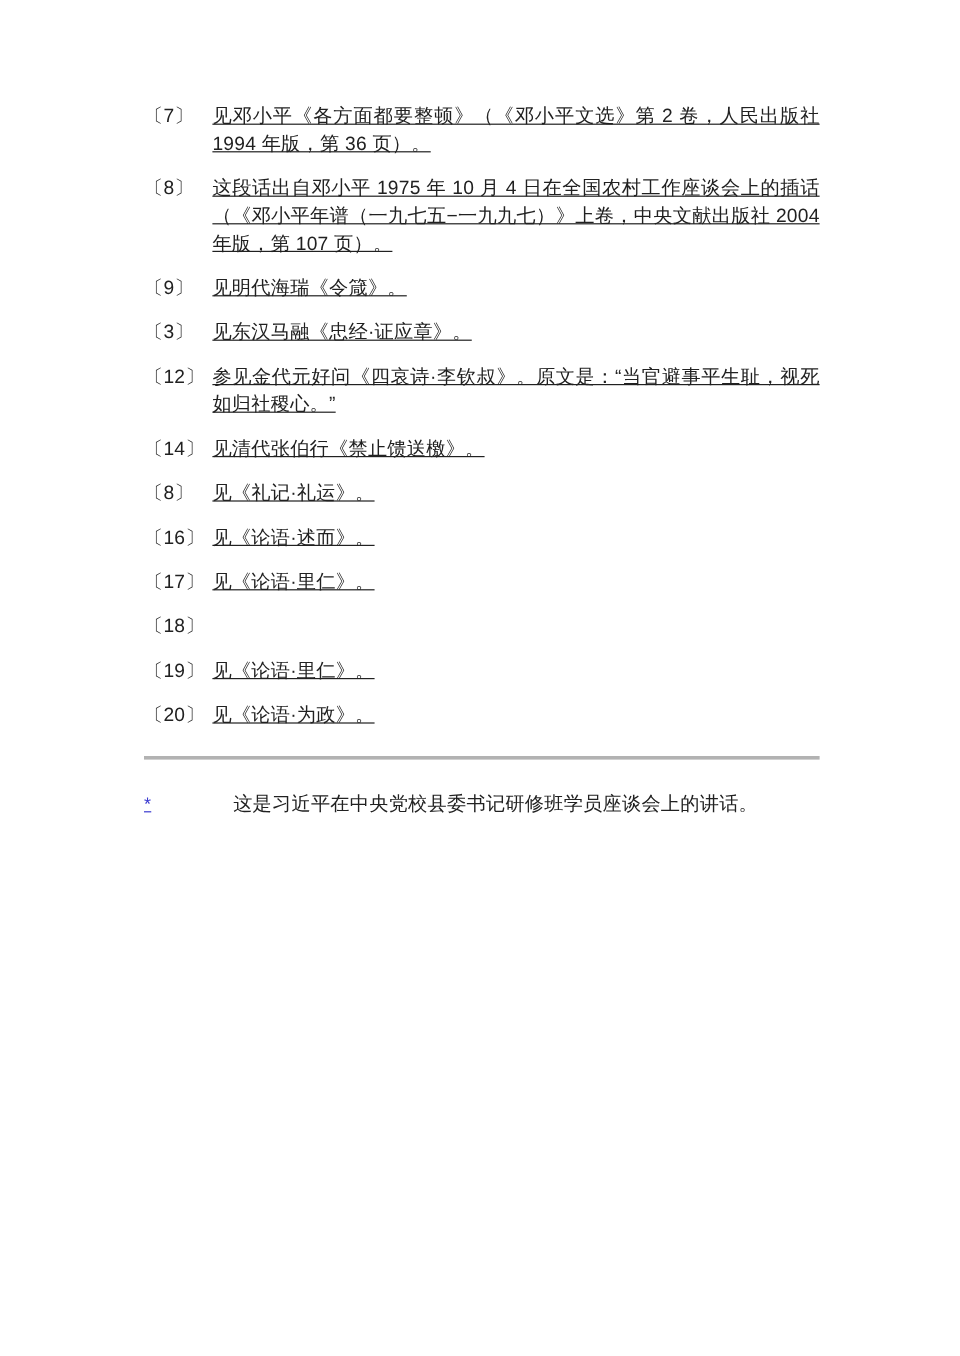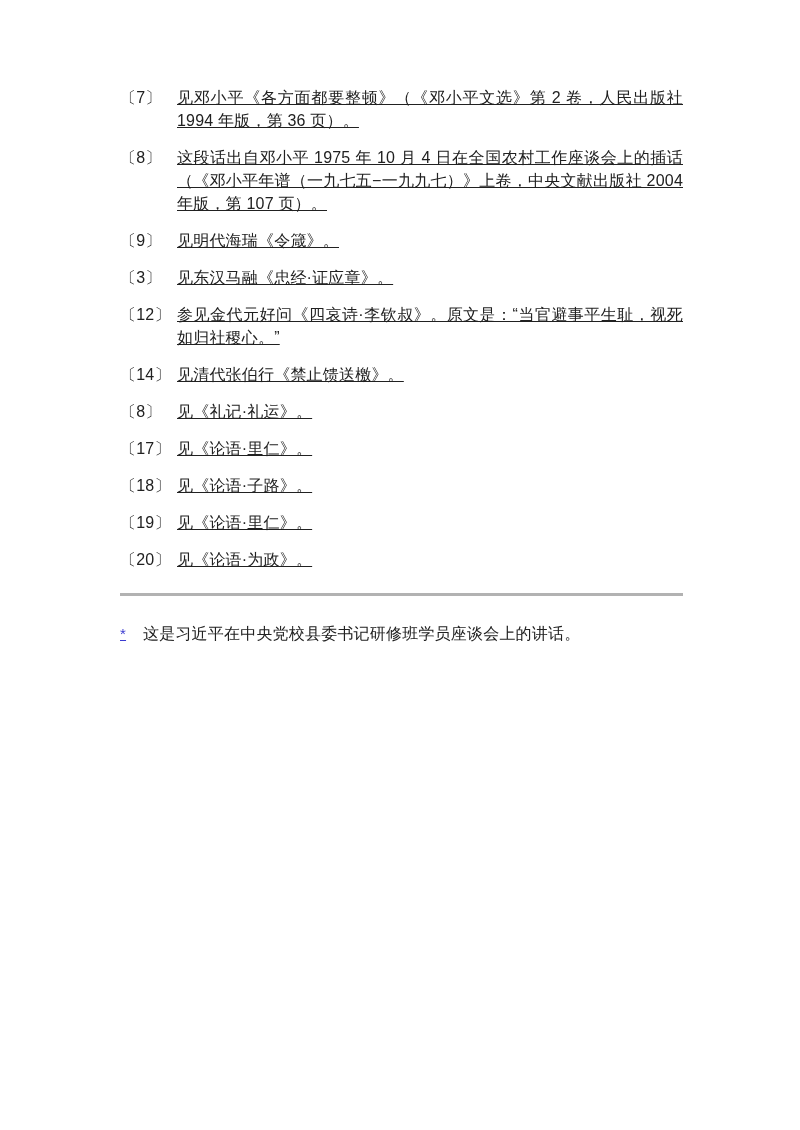--- a/index.html
+++ b/index.html
@@ -61,20 +61,21 @@
   .footnote-marker {
     width: 23px;
     flex-shrink: 0;
     color: #3b3bd0;
     text-decoration: underline;
     font-size: 15px;
     cursor: pointer;
   }
   .footnote-text {
     flex: 1;
+    text-align: center;
   }
 </style>
 </head>
 <body>
 
 <div class="page">
 
   <div class="notes-list" id="notes-list">
   <div class="note">
     <span class="note-label">〔7〕</span>
@@ -106,29 +107,32 @@
   <div class="note">
     <span class="note-label">〔14〕</span>
     <span class="note-text">见清代张伯行《禁止馈送檄》。</span>
   </div>
 
   <div class="note">
     <span class="note-label">〔8〕</span>
     <span class="note-text">见《礼记·礼运》。</span>
   </div>
 
+  <div class="note">
+    <span class="note-label">〔16〕</span>
+    <span class="note-text">见《论语·述而》。</span>
+  </div>
 
   <div class="note">
     <span class="note-label">〔17〕</span>
     <span class="note-text">见《论语·里仁》。</span>
   </div>
 
   <div class="note">
     <span class="note-label">〔18〕</span>
-    <span class="note-text">见《论语·子路》。</span>
   </div>
 
   <div class="note">
     <span class="note-label">〔19〕</span>
     <span class="note-text">见《论语·里仁》。</span>
   </div>
 
   <div class="note">
     <span class="note-label">〔20〕</span>
     <span class="note-text">见《论语·为政》。</span>

